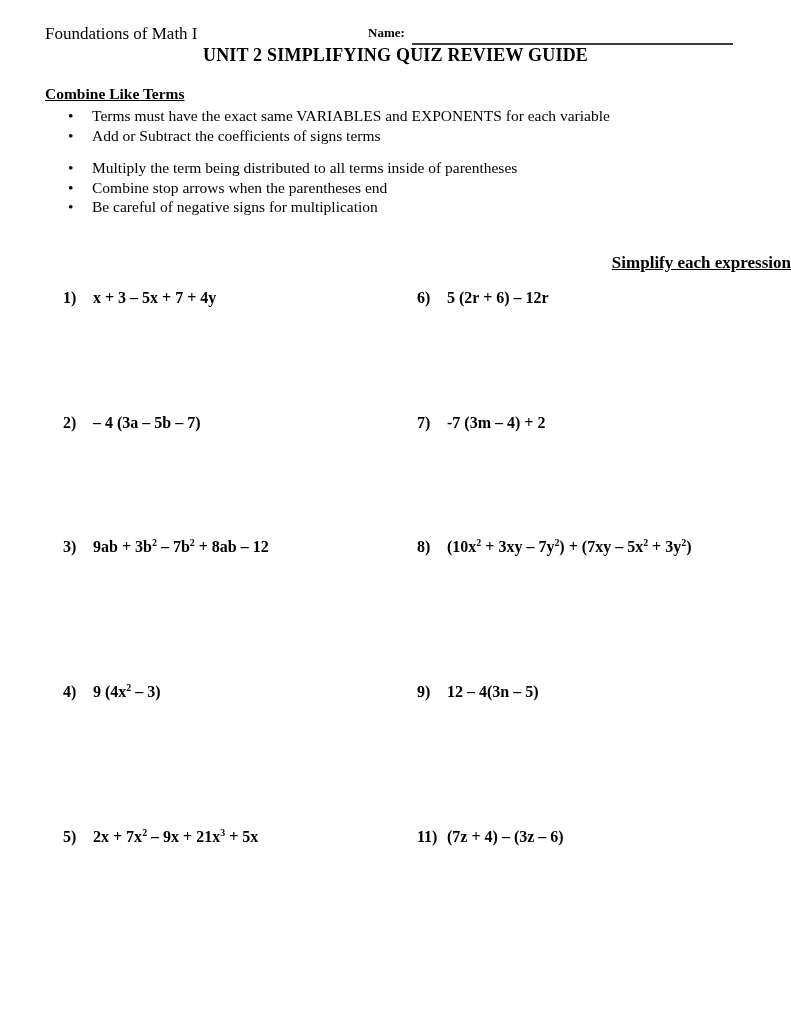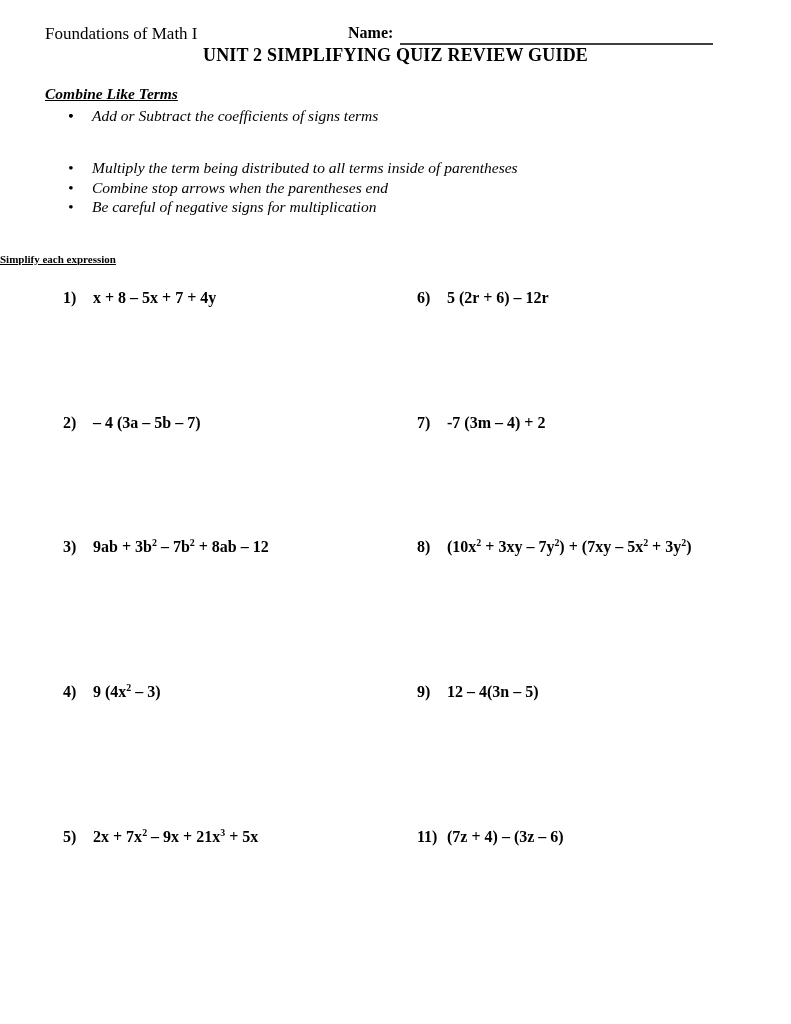--- a/index.html
+++ b/index.html
@@ -10,54 +10,54 @@
     color:#000000;
     font-family:"Liberation Serif", serif;
     overflow:hidden;
   }
   
   .course {
     position:absolute; left:45px; top:23px;
     font-size:17px; line-height:22px; white-space:nowrap;
   }
   .name-group {
-    position:absolute; left:348px; top:21px; width:365px;
+    position:absolute; left:368px; top:21px; width:365px;
     display:flex; align-items:flex-end;
-    font-size:16px; font-weight:bold; line-height:24px;
+    font-size:13px; font-weight:bold; line-height:24px;
   }
   .name-line {
     flex:1; margin-left:7px; height:22px;
     border-bottom:2px solid #3d3d3d;
   }
   .doc-title {
     position:absolute; left:0; right:0; top:45px;
     text-align:center; font-size:18px; font-weight:bold;
     letter-spacing:0.2px; white-space:nowrap;
   }
   
-  .rule-section { position:absolute; left:45px;font-style:italic; }
+  .rule-section { position:absolute; left:45px; }
   .section-combine { top:84px; }
   .section-distributive { top:156px; }
   .section-heading {
     font-size:15.5px; font-weight:bold; text-decoration:underline;
     line-height:20px; white-space:nowrap;
   }
   .bullet-list { margin:2px 0 0 0; padding:0; list-style:none; }
   .bullet-item {
     position:relative; padding-left:47px;
     font-size:15.5px; line-height:19.5px; white-space:nowrap;
   }
   .bullet-dot {
     position:absolute; left:23px; top:0;
     font-size:15.5px;
   }
   
   .simplify-heading {
     position:absolute; left:0; right:0; top:253px;
-    text-align:left; font-size:11px; font-weight:bold;
+    text-align:right; font-size:17px; font-weight:bold;
     text-decoration:underline; white-space:nowrap;
   }
   .problem {
     position:absolute; display:flex;
     font-size:16px; font-weight:bold; line-height:21px; white-space:nowrap;
   }
   .col-left  { left:63px; }
   .col-right { left:417px; }
   .row-1 { top:287px; }
   .row-2 { top:412px; }
@@ -79,20 +79,21 @@
     <span class="name-line"></span>
   </div>
 
   <div class="doc-title">UNIT 2 SIMPLIFYING QUIZ REVIEW GUIDE</div>
 
   <div class="rule-section section-combine">
     <div class="section-heading">Combine Like Terms</div>
     <ul class="bullet-list">
       <li class="bullet-item">
         <span class="bullet-dot">•</span>
+        <span>Terms must have the exact same VARIABLES and EXPONENTS for each variable</span>
       </li>
       <li class="bullet-item">
         <span class="bullet-dot">•</span>
         <span>Add or Subtract the coefficients of signs terms</span>
       </li>
     </ul>
   </div>
 
   <div class="rule-section section-distributive">
     <ul class="bullet-list">
@@ -108,21 +109,21 @@
         <span class="bullet-dot">•</span>
         <span>Be careful of negative signs for multiplication</span>
       </li>
     </ul>
   </div>
 
   <div class="simplify-heading">Simplify each expression</div>
 
   <div class="problem col-left row-1">
     <span class="plabel">1)</span>
-    <span class="pexpr">x + 8 – 5x + 7 + 4y</span>
+    <span class="pexpr">x + 3 – 5x + 7 + 4y</span>
   </div>
   <div class="problem col-left row-2">
     <span class="plabel">2)</span>
     <span class="pexpr">– 4 (3a – 5b – 7)</span>
   </div>
   <div class="problem col-left row-3">
     <span class="plabel">3)</span>
     <span class="pexpr">9ab + 3b<sup>2</sup> – 7b<sup>2</sup> + 8ab – 12</span>
   </div>
   <div class="problem col-left row-4">

